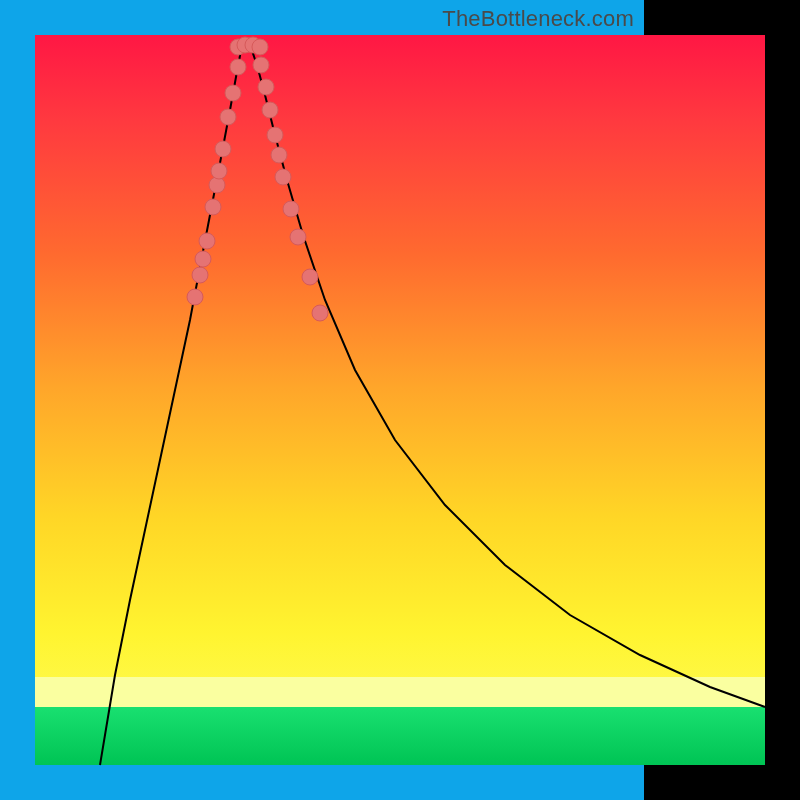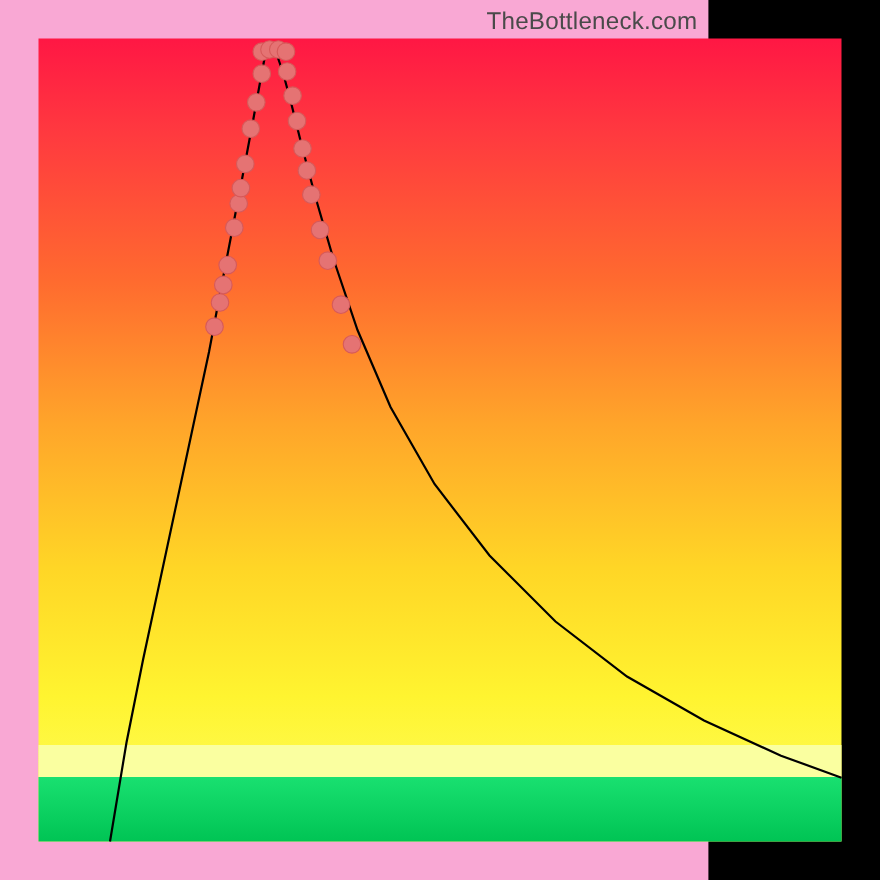--- a/index.html
+++ b/index.html
@@ -7,21 +7,21 @@
     padding: 0;
     width: 800px;
     height: 800px;
     background: #000;
     overflow: hidden;
   }
   .stage {
     position: relative;
     width: 644px;
     height: 800px;
-    background: #f9a8d4;
+    background: #0ea5e9;
   }
   .plot-area {
     position: absolute;
     left: 35px;
     top: 35px;
     width: 730px;
     height: 730px;
     
     background:
       

